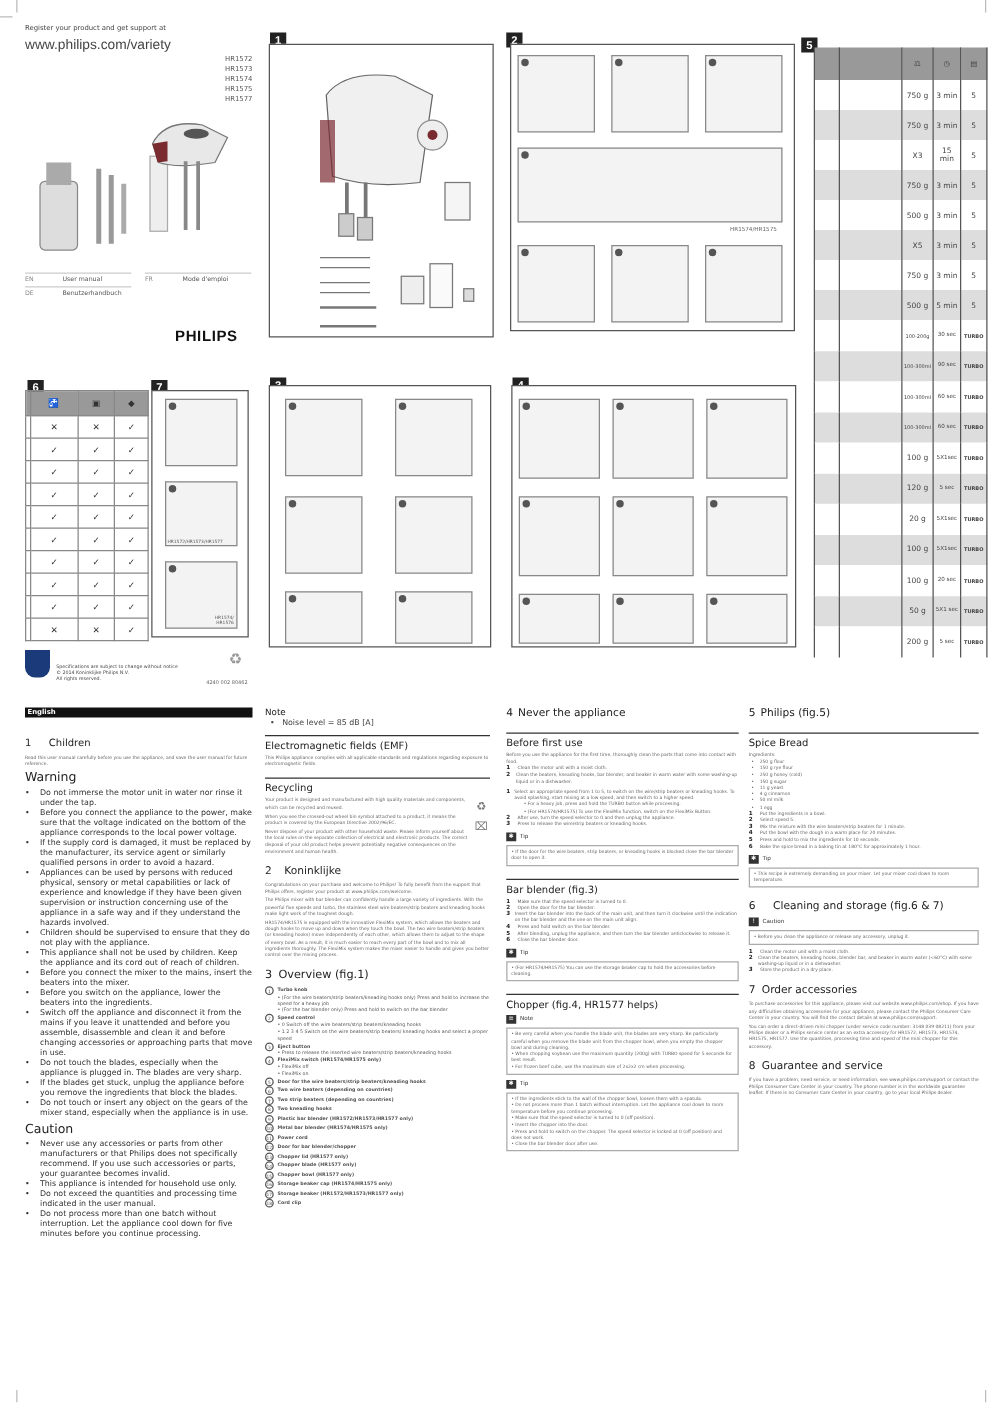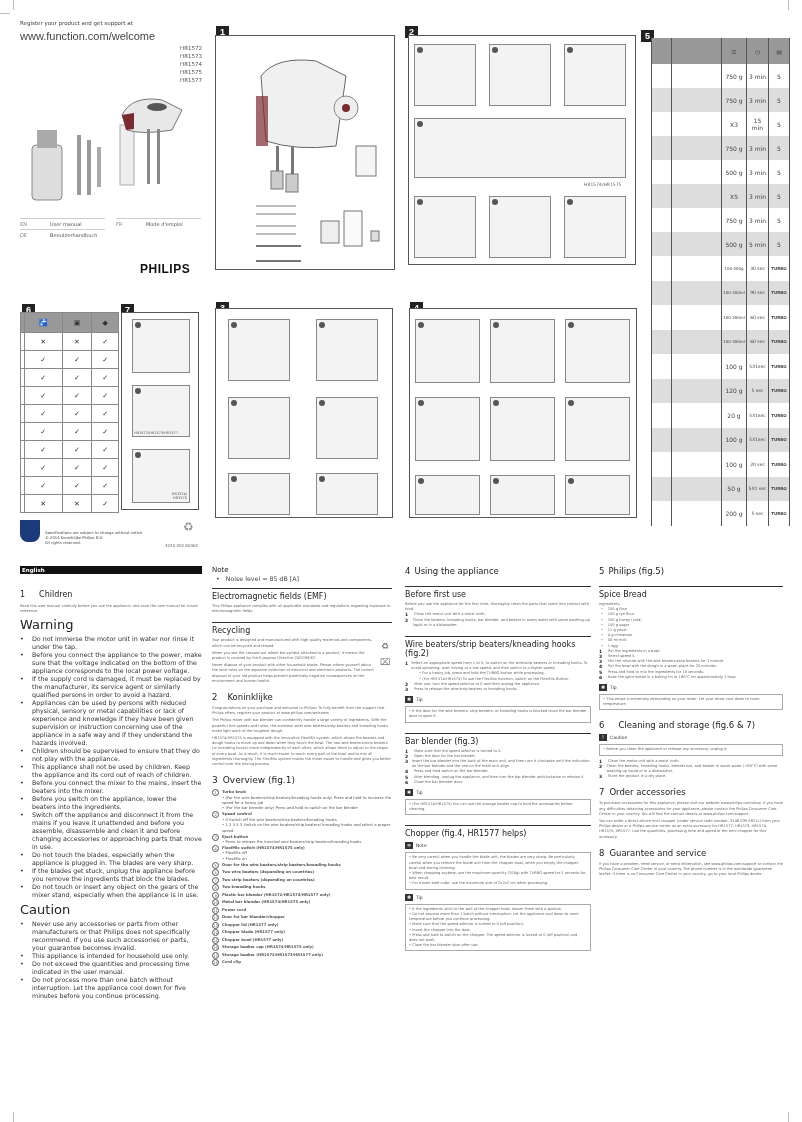--- a/index.html
+++ b/index.html
@@ -23,21 +23,21 @@
 .t5 tr:nth-child(even) td{background:#ddd}
 .t5 .hdr td{background:#999;height:26px}
 .turbo{font-size:4px;font-weight:bold}
 .t6{left:20px;top:312px;width:99px;border-collapse:collapse;font-size:7px}
 .t6 td{border:1px solid #888;text-align:center;height:18px;color:#333}
 .t6 .hdr td{background:#999;height:20px}
 .bar-en{left:20px;top:566px;width:182px;height:8px;background:#111;color:#fff;font-size:5.5px;padding-left:2px;line-height:8px;font-weight:bold}
 .h1{font-size:8px;color:#222}
 .small{font-size:3.6px;color:#666;line-height:5.2px}
 .col1{left:20px;top:590px;width:182px}
-.col1 .h{font-size:13px;color:#222;margin:3px 0}
+.col1 .h{font-size:10px;color:#222;margin:3px 0}
 .col1 ul{list-style:none}
 .col1 li{font-size:6.3px;line-height:8px;color:#333;padding-left:12px;text-indent:-12px}
 .col1 li::before{content:"•";display:inline-block;width:12px;text-indent:0}
 .col2{left:212px;top:566px;width:180px}
 .col3{left:405px;top:566px;width:186px}
 .col4{left:599px;top:566px;width:184px}
 .sechead{font-size:8px;color:#222;border-top:1.5px solid #333;padding-top:3px;margin-top:6px}
 .chaptitle{font-size:8.5px;color:#222;margin:4px 0}
 .tipbox{border:1px solid #aaa;margin:3px 0;padding:2px 3px}
 .tiphead{display:flex;align-items:center;gap:3px;font-size:4.5px;color:#333;margin-top:4px}
@@ -50,21 +50,21 @@
 </head>
 <body>
 
 <div class="crop" style="left:13px;top:0;width:1px;height:10px"></div>
 <div class="crop" style="left:0;top:13px;width:10px;height:1px"></div>
 <div class="crop" style="left:788px;top:0;width:1px;height:10px"></div>
 <div class="crop" style="left:13px;top:1112px;width:1px;height:10px"></div>
 <div class="crop" style="left:788px;top:1112px;width:1px;height:10px"></div>
 
 <div class="abs reg-text">Register your product and get support at</div>
-<div class="abs url">www.function.com/welcome</div>
+<div class="abs url">www.philips.com/variety</div>
 <div class="abs models">
   <div>HR1572</div>
   <div>HR1573</div>
   <div>HR1574</div>
   <div>HR1575</div>
   <div>HR1577</div>
 </div>
 <svg class="abs product" viewBox="0 0 170 125">
   <rect x="10" y="60" width="30" height="55" rx="4" fill="#ddd" stroke="#888"></rect>
   <rect x="15" y="45" width="20" height="18" fill="#aaa"></rect>
@@ -627,34 +627,33 @@
         <div>
           <div style="font-weight: bold;">Cord clip</div>
         </div>
       </div>
     </div>
 </div>
 
 <div class="abs col3">
   <div class="chaptitle" style="display:flex;gap:4px;margin-top:0">
       <span>4</span>
-      <span>Using the appliance</span>
+      <span>Never the appliance</span>
     </div>
   <div class="sechead" style="margin-top:10px">Before first use</div>
   <div class="small" style="margin-top:3px">Before you use the appliance for the first time, thoroughly clean the parts that come into contact with food.</div>
   <div class="step">
       <b>1</b>
       <span>Clean the motor unit with a moist cloth.</span>
     </div>
   <div class="step">
       <b>2</b>
       <span>Clean the beaters, kneading hooks, bar blender, and beaker in warm water with some washing-up liquid or in a dishwasher.</span>
     </div>
 
-  <div class="sechead" style="margin-top:8px">Wire beaters/strip beaters/kneading hooks (fig.2)</div>
   <div class="step" style="margin-top:3px">
       <b>1</b>
       <span>Select an appropriate speed from 1 to 5, to switch on the wire/strip beaters or kneading hooks. To avoid splashing, start mixing at a low speed, and then switch to a higher speed.</span>
     </div>
   <div class="small" style="padding-left:14px">• <span>For a heavy job, press and hold the TURBO button while processing.</span></div>
   <div class="small" style="padding-left:14px">• <span>(For HR1574/HR1575) To use the FlexiMix function, switch on the FlexiMix Button.</span></div>
   <div class="step">
       <b>2</b>
       <span>After use, turn the speed selector to 0 and then unplug the appliance.</span>
     </div>

